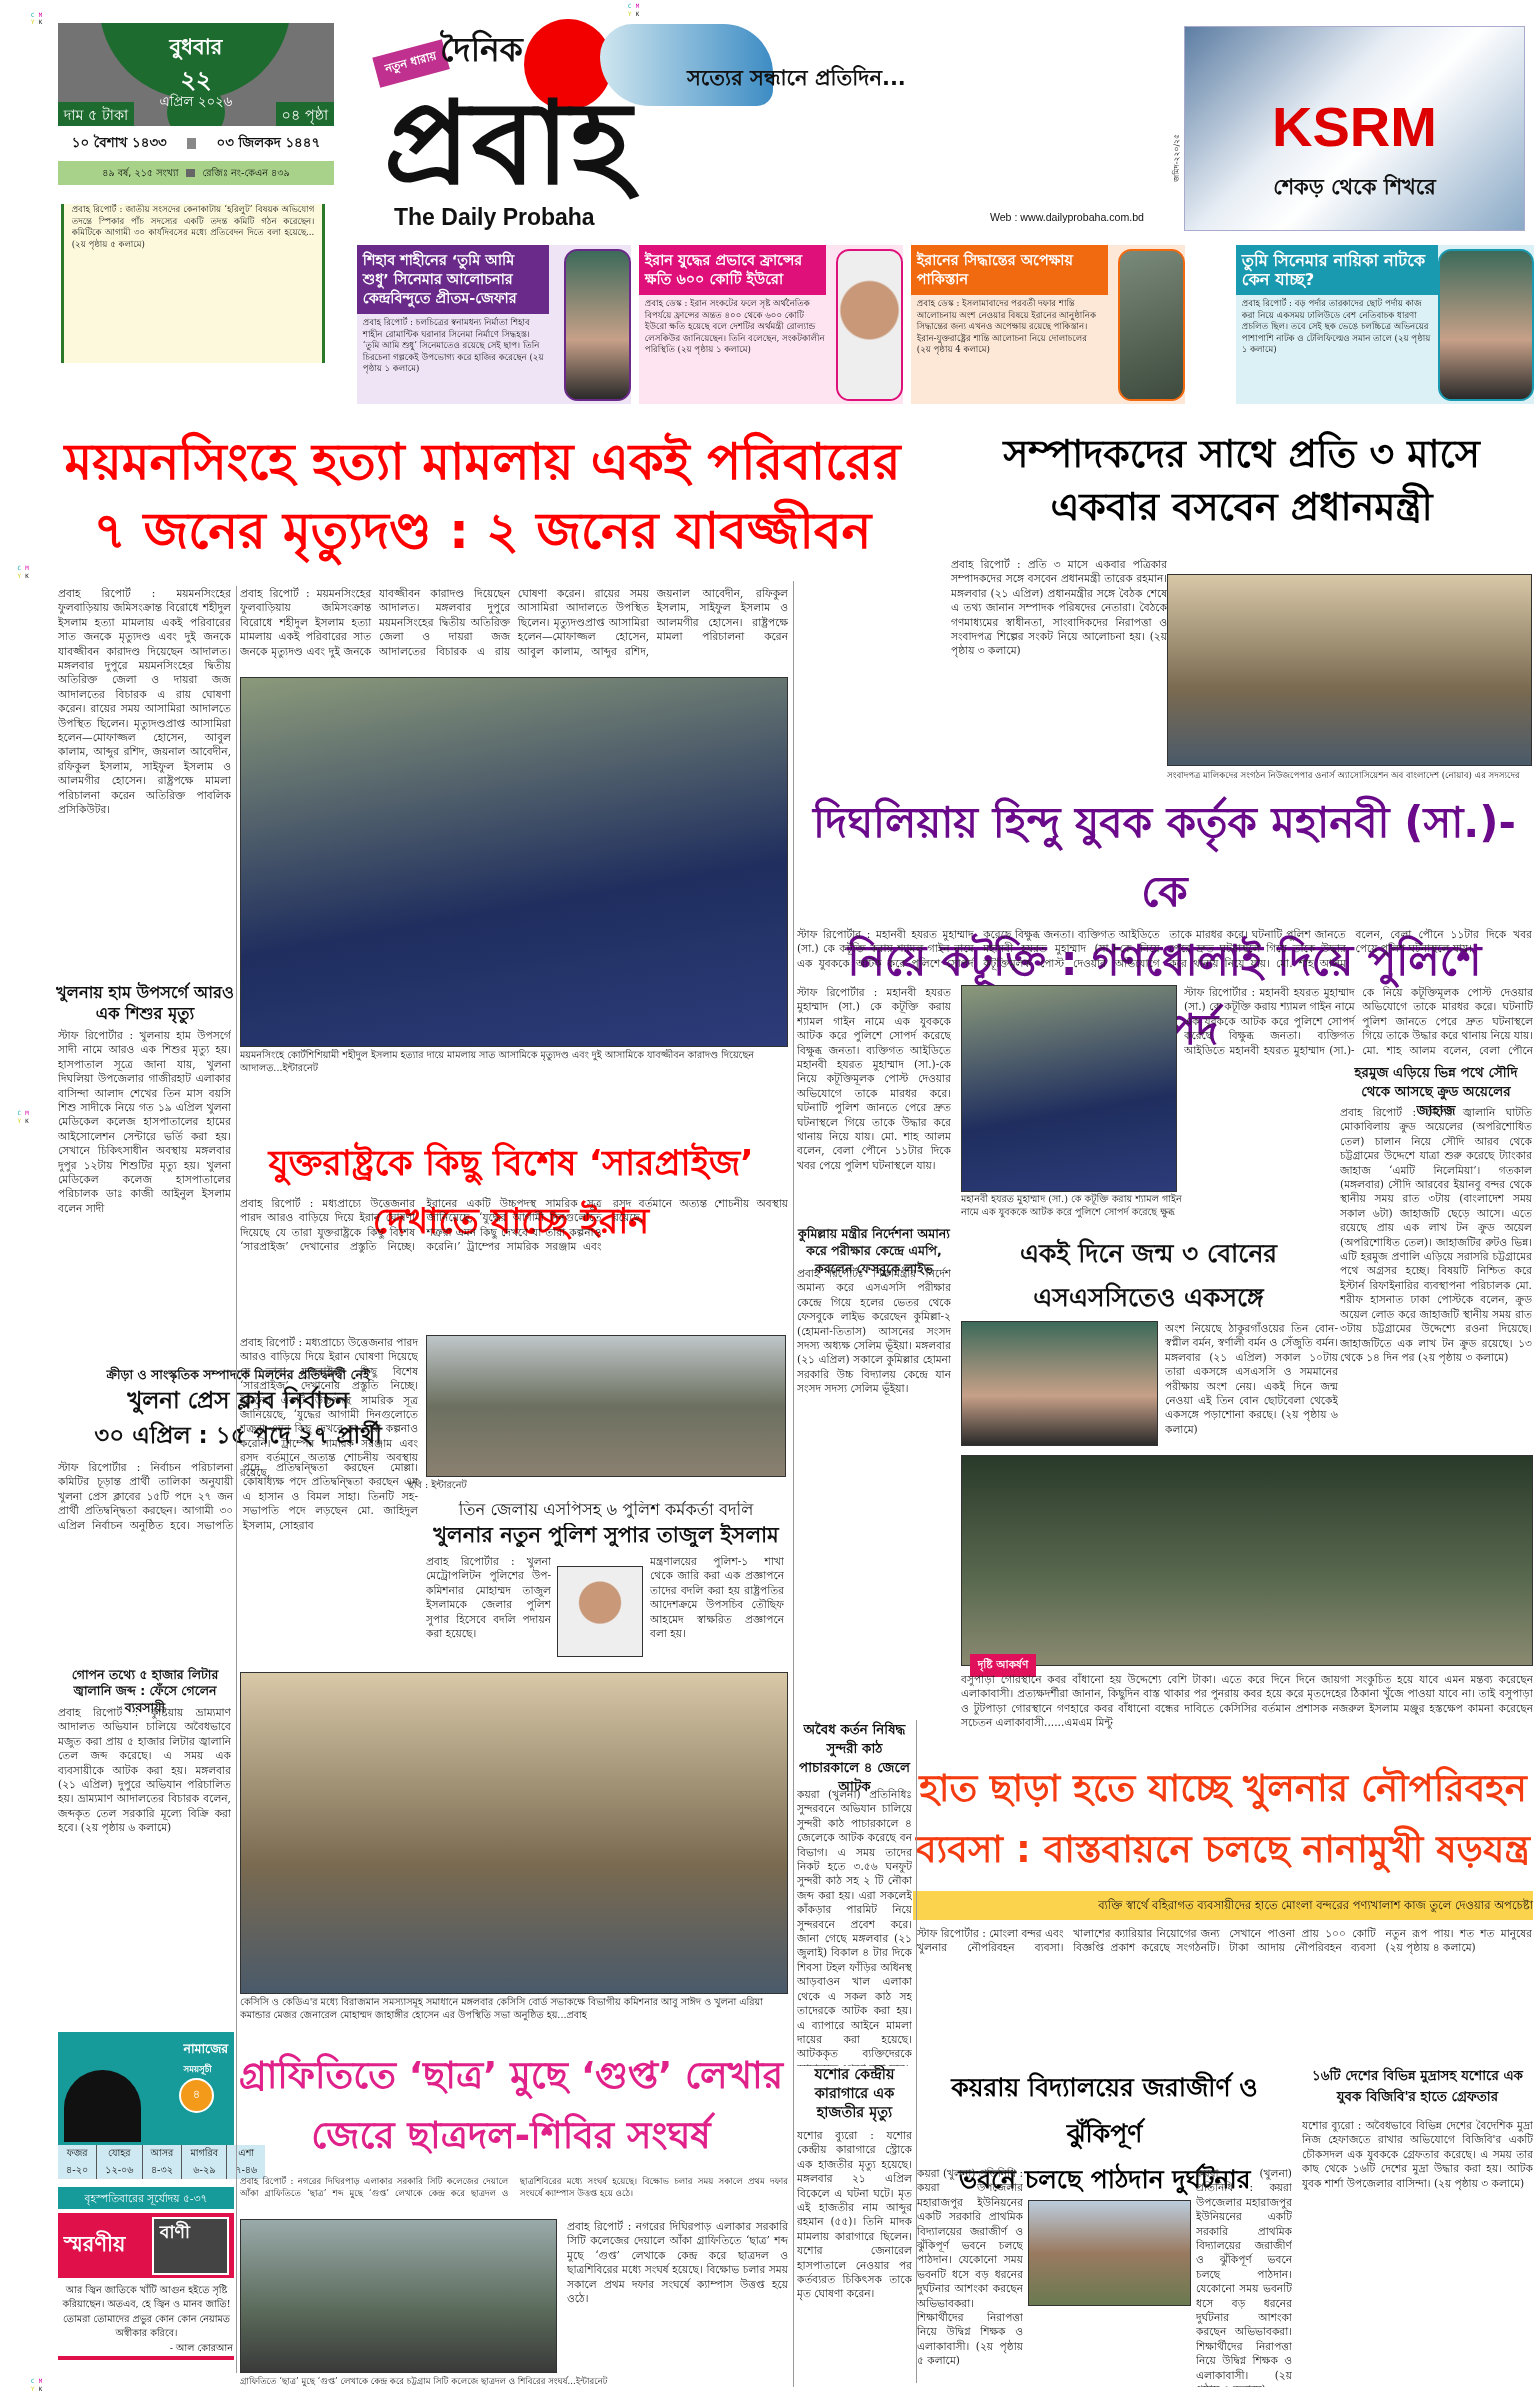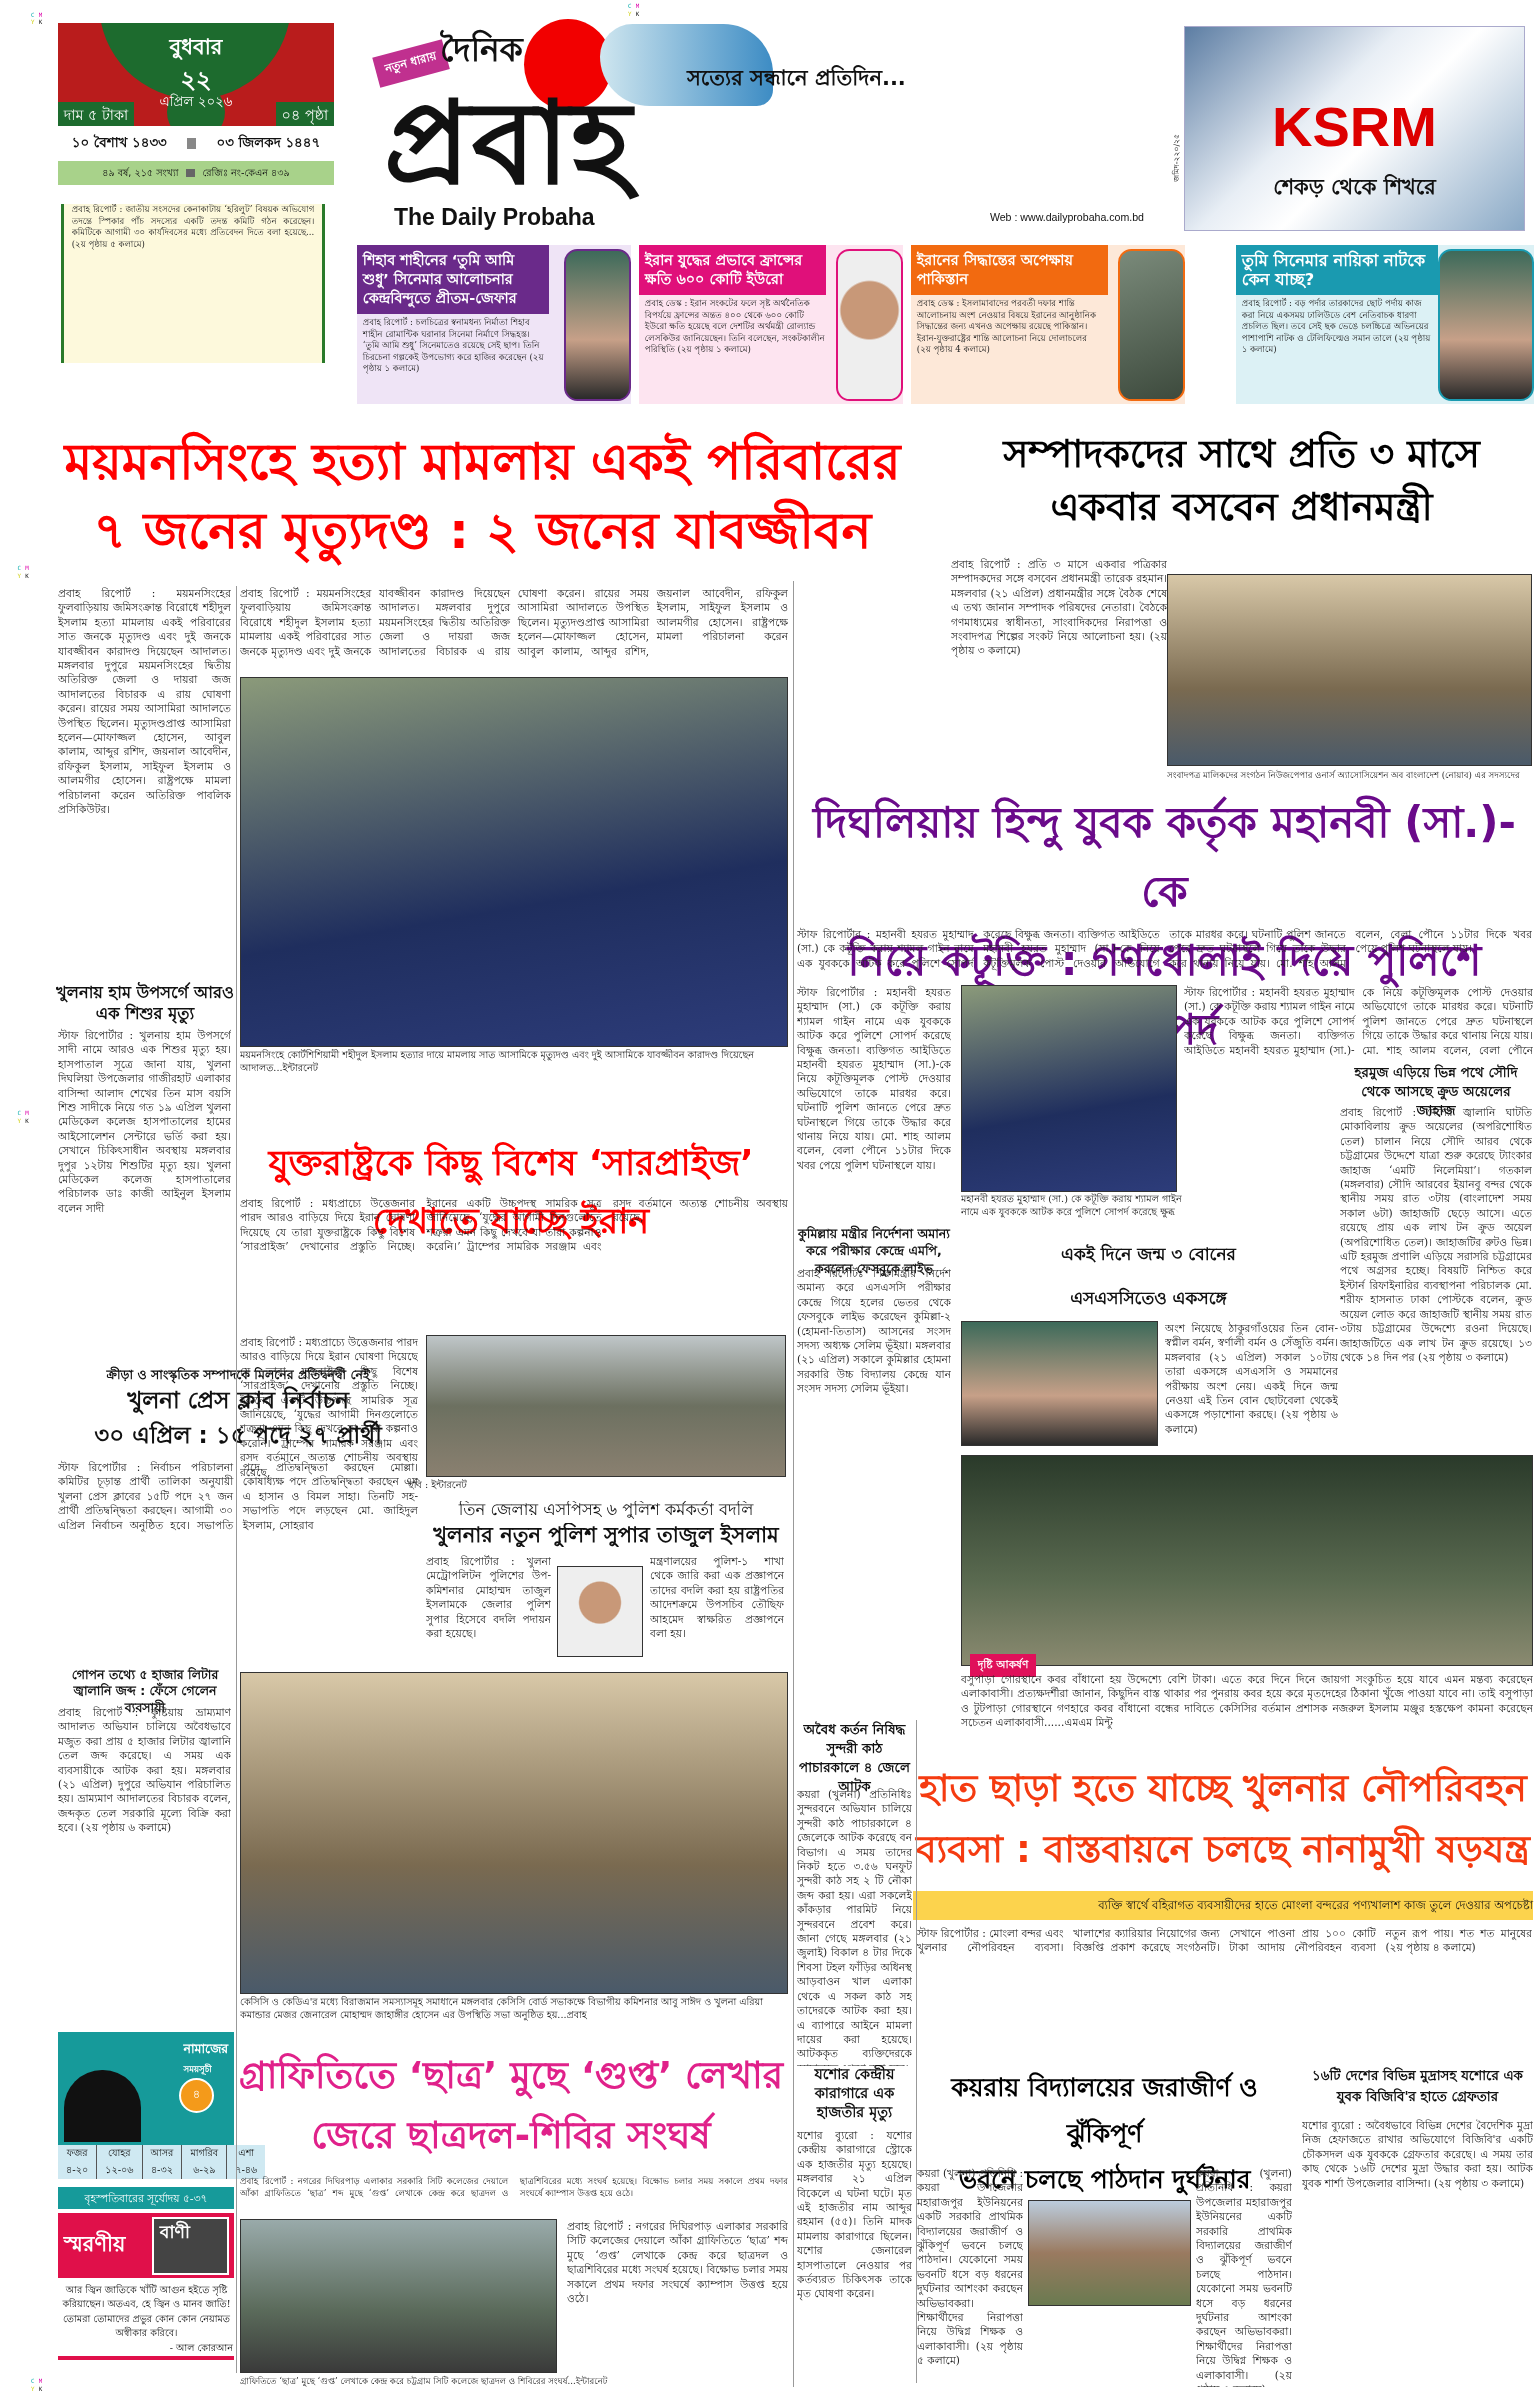--- a/index.html
+++ b/index.html
@@ -6,21 +6,21 @@
 body{width:1537px;height:2402px;background:#fff;font-family:"DejaVu Sans",sans-serif;color:#111;position:relative;overflow:hidden}
 .abs{position:absolute}
 .body-text{font-family:"DejaVu Serif",serif;font-size:10.6px;line-height:14.4px;color:#222;text-align:justify;overflow:hidden}
 .hl{font-family:"DejaVu Sans",sans-serif;font-weight:bold;text-align:center;line-height:1.15;overflow:hidden}
 .photo{overflow:hidden;border:1px solid #333}
 .caption{font-size:9.6px;line-height:12.5px;color:#222;font-family:"DejaVu Serif",serif;overflow:hidden}
 .cmyk{position:absolute;width:17.3px;height:17.3px;font-size:5.8px;font-family:"DejaVu Sans Mono",monospace;line-height:7.7px}
 .cmyk span{display:inline-block;width:7.7px;text-align:center}
 
 #datebox{left:58px;top:23px;width:276px;height:181px}
-.date-top{height:103px;background:#b91c1c;position:relative;overflow:hidden}
+.date-top{height:103px;background:#737373;position:relative;overflow:hidden}
 .date-arc{position:absolute;left:41px;top:-58px;width:192px;height:134px;border-radius:0 0 96px 96px;background:#1d6b2e}
 .date-circle{position:absolute;left:109px;top:60px;width:58px;height:58px;border-radius:50%;background:#1d6b2e}
 .date-day{position:absolute;left:0;right:0;top:7.7px;text-align:center;color:#fff;font-size:21px;font-weight:bold}
 .date-num{position:absolute;left:0;right:0;top:38px;text-align:center;color:#fff;font-size:24px;font-weight:bold}
 .date-month{position:absolute;left:0;right:0;top:69px;text-align:center;color:#fff;font-size:13.4px}
 .date-price{position:absolute;left:0;top:79px;background:#1d6b2e;color:#fff;font-size:14.4px;padding:1.9px 5.8px}
 .date-pages{position:absolute;right:0;top:79px;background:#1d6b2e;color:#fff;font-size:14.4px;padding:1.9px 5.8px}
 .date-row2{height:35px;background:#fff;display:flex;align-items:center;justify-content:space-around;font-size:13.4px;font-weight:bold;padding:0 3.8px}
 .date-row2 .sq{width:9.6px;height:11.5px;background:#888;display:inline-block}
 .date-row3{height:24px;background:#a8d28a;display:flex;align-items:center;justify-content:center;font-size:9.6px;gap:7.7px}
@@ -214,21 +214,21 @@
 <div class="abs body-text" style="left:797px;top:985px;width:154px;height:202px">স্টাফ রিপোর্টার : মহানবী হযরত মুহাম্মাদ (সা.) কে কটূক্তি করায় শ্যামল গাইন নামে এক যুবককে আটক করে পুলিশে সোপর্দ করেছে বিক্ষুব্ধ জনতা। ব্যক্তিগত আইডিতে মহানবী হযরত মুহাম্মাদ (সা.)-কে নিয়ে কটূক্তিমূলক পোস্ট দেওয়ার অভিযোগে তাকে মারধর করে। ঘটনাটি পুলিশ জানতে পেরে দ্রুত ঘটনাস্থলে গিয়ে তাকে উদ্ধার করে থানায় নিয়ে যায়। মো. শাহ আলম বলেন, বেলা পৌনে ১১টার দিকে খবর পেয়ে পুলিশ ঘটনাস্থলে যায়।</div>
 <div class="abs photo ph-police" style="left:961px;top:985px;width:216px;height:207px"></div>
 <div class="abs caption" style="left:961px;top:1193px;width:221px;height:27px">মহানবী হযরত মুহাম্মাদ (সা.) কে কটূক্তি করায় শ্যামল গাইন নামে এক যুবককে আটক করে পুলিশে সোপর্দ করেছে ক্ষুব্ধ জনতা....প্রবাহ</div>
 <div class="abs body-text" style="left:1184px;top:985px;width:349px;height:77px;column-count:2;column-gap:7.7px">স্টাফ রিপোর্টার : মহানবী হযরত মুহাম্মাদ (সা.) কে কটূক্তি করায় শ্যামল গাইন নামে এক যুবককে আটক করে পুলিশে সোপর্দ করেছে বিক্ষুব্ধ জনতা। ব্যক্তিগত আইডিতে মহানবী হযরত মুহাম্মাদ (সা.)-কে নিয়ে কটূক্তিমূলক পোস্ট দেওয়ার অভিযোগে তাকে মারধর করে। ঘটনাটি পুলিশ জানতে পেরে দ্রুত ঘটনাস্থলে গিয়ে তাকে উদ্ধার করে থানায় নিয়ে যায়। মো. শাহ আলম বলেন, বেলা পৌনে ১১টার দিকে খবর পেয়ে পুলিশ ঘটনাস্থলে যায়।</div>
 
 <div class="abs hl" style="left:1340px;top:1063px;width:192px;font-size:13.4px;line-height:19px">হরমুজ এড়িয়ে ভিন্ন পথে সৌদি থেকে আসছে ক্রুড অয়েলের জাহাজ</div>
 <div class="abs body-text" style="left:1340px;top:1105px;width:192px;height:317px">প্রবাহ রিপোর্ট : দেশের জ্বালানি ঘাটতি মোকাবিলায় ক্রুড অয়েলের (অপরিশোধিত তেল) চালান নিয়ে সৌদি আরব থেকে চট্টগ্রামের উদ্দেশে যাত্রা শুরু করেছে ট্যাংকার জাহাজ ‘এমটি নিলেমিয়া’। গতকাল (মঙ্গলবার) সৌদি আরবের ইয়ানবু বন্দর থেকে স্থানীয় সময় রাত ৩টায় (বাংলাদেশ সময় সকাল ৬টা) জাহাজটি ছেড়ে আসে। এতে রয়েছে প্রায় এক লাখ টন ক্রুড অয়েল (অপরিশোধিত তেল)। জাহাজটির রুটও ভিন্ন। এটি হরমুজ প্রণালি এড়িয়ে সরাসরি চট্টগ্রামের পথে অগ্রসর হচ্ছে। বিষয়টি নিশ্চিত করে ইস্টার্ন রিফাইনারির ব্যবস্থাপনা পরিচালক মো. শরীফ হাসনাত ঢাকা পোস্টকে বলেন, ক্রুড অয়েল লোড করে জাহাজটি স্থানীয় সময় রাত ৩টায় চট্টগ্রামের উদ্দেশ্যে রওনা দিয়েছে। জাহাজটিতে এক লাখ টন ক্রুড রয়েছে। ১৩ থেকে ১৪ দিন পর (২য় পৃষ্ঠায় ৩ কলামে)</div>
 
 <div class="abs hl" style="left:797px;top:1225px;width:154px;font-size:12.5px;line-height:17.3px">কুমিল্লায় মন্ত্রীর নির্দেশনা অমান্য করে পরীক্ষার কেন্দ্রে এমপি, করলেন ফেসবুকে লাইভ</div>
 <div class="abs body-text" style="left:797px;top:1266px;width:154px;height:447px">প্রবাহ রিপোর্টঃ শিক্ষামন্ত্রীর নির্দেশ অমান্য করে এসএসসি পরীক্ষার কেন্দ্রে গিয়ে হলের ভেতর থেকে ফেসবুকে লাইভ করেছেন কুমিল্লা-২ (হোমনা-তিতাস) আসনের সংসদ সদস্য অধ্যক্ষ সেলিম ভূঁইয়া। মঙ্গলবার (২১ এপ্রিল) সকালে কুমিল্লার হোমনা সরকারি উচ্চ বিদ্যালয় কেন্দ্রে যান সংসদ সদস্য সেলিম ভূঁইয়া।</div>
-<div class="abs hl" style="left:961px;top:1232px;width:375px;font-size:17px;line-height:44px">
+<div class="abs hl" style="left:961px;top:1232px;width:375px;font-size:25px;line-height:44px">
   <div>একই দিনে জন্ম ৩ বোনের</div>
   <div>এসএসসিতেও একসঙ্গে</div>
 </div>
 <div class="abs photo ph-girls" style="left:961px;top:1321px;width:197px;height:125px"></div>
 <div class="abs body-text" style="left:1165px;top:1321px;width:173px;height:125px">অংশ নিয়েছে ঠাকুরগাঁওয়ের তিন বোন- স্বপ্নীল বর্মন, স্বর্ণালী বর্মন ও সেঁজুতি বর্মন। মঙ্গলবার (২১ এপ্রিল) সকাল ১০টায় তারা একসঙ্গে এসএসসি ও সমমানের পরীক্ষায় অংশ নেয়। একই দিনে জন্ম নেওয়া এই তিন বোন ছোটবেলা থেকেই একসঙ্গে পড়াশোনা করছে। (২য় পৃষ্ঠায় ৬ কলামে)</div>
 
 <div class="abs photo ph-dark" style="left:961px;top:1455px;width:572px;height:211px"></div>
 <div class="abs dristi">দৃষ্টি আকর্ষণ</div>
 <div class="abs body-text" style="left:961px;top:1672px;width:572px;height:86px">বসুপাড়া গোরস্থানে কবর বাঁধানো হয় উদ্দেশ্যে বেশি টাকা। এতে করে দিনে দিনে জায়গা সংকুচিত হয়ে যাবে এমন মন্তব্য করেছেন এলাকাবাসী। প্রত্যক্ষদর্শীরা জানান, কিছুদিন বাস্ত থাকার পর পুনরায় কবর হয়ে করে মৃতদেহের ঠিকানা খুঁজে পাওয়া যাবে না। তাই বসুপাড়া ও টুটপাড়া গোরস্থানে গণহারে কবর বাঁধানো বন্ধের দাবিতে কেসিসির বর্তমান প্রশাসক নজরুল ইসলাম মঞ্জুর হস্তক্ষেপ কামনা করেছেন সচেতন এলাকাবাসী......এমএম মিন্টু</div>
 

